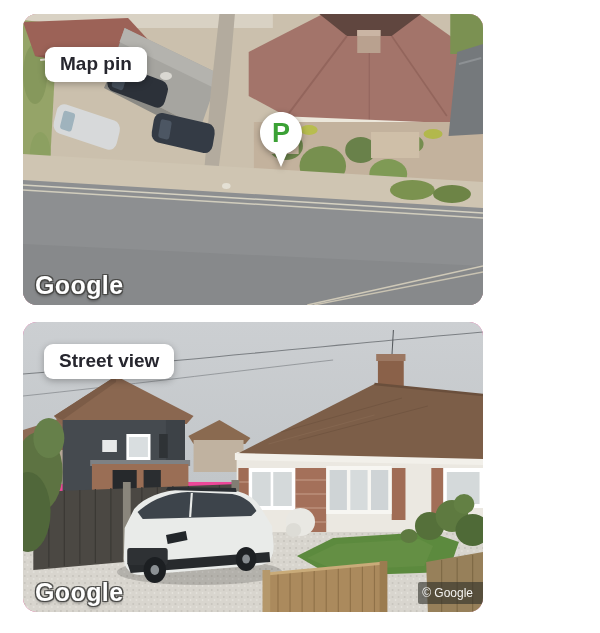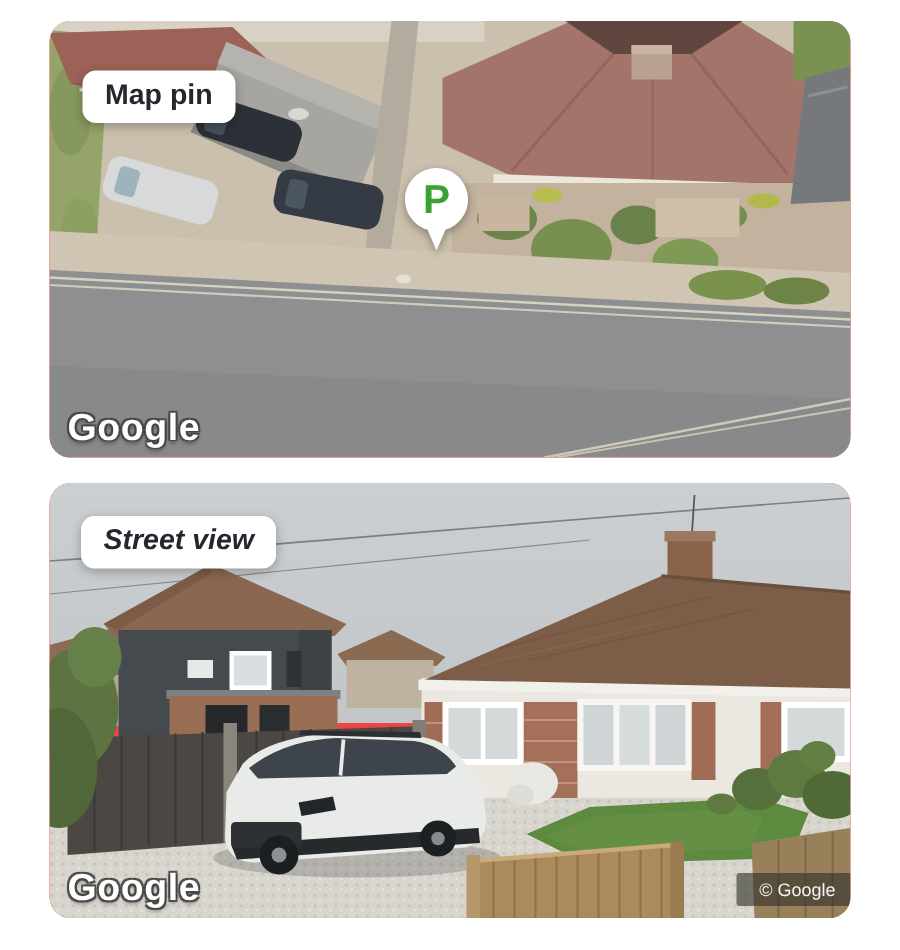--- a/index.html
+++ b/index.html
@@ -1,32 +1,32 @@
 <!DOCTYPE html>
 <html><head>
 <meta charset="utf-8">
 <style>
   html,body{margin:0;padding:0;background:#ffffff;}
   body{width:600px;height:633px;font-family:"Liberation Sans",sans-serif;-webkit-font-smoothing:antialiased;}
   .page{position:relative;width:600px;height:633px;background:#ffffff;overflow:hidden;}
-  figure.panel{position:absolute;left:33px;width:534px;margin:0;border-radius:14px;overflow:hidden;background:#ef4444;}
+  figure.panel{position:absolute;left:23px;width:460px;margin:0;border-radius:14px;overflow:hidden;background:#ec4899;}
   .panel-map{top:14px;height:291px;}
   .panel-street{top:322px;height:290px;}
   .panel svg.scene{display:block;width:100%;height:100%;}
   .pill{position:absolute;background:#ffffff;border-radius:9px;padding:6px 15px 7px;
         font-weight:700;font-size:19px;line-height:22px;color:#26262e;
         box-shadow:0 2px 7px rgba(0,0,0,.28);white-space:nowrap;}
   .pill-map{left:22px;top:33px;}
-  .pill-street{left:21px;top:22px;font-style:italic;}
+  .pill-street{left:21px;top:22px;}
   .gwm{position:absolute;left:12px;bottom:5px;color:#fff;font-size:25px;font-weight:600;letter-spacing:.4px;
        text-shadow:-1.3px -1.3px 0 rgba(70,70,68,.9),1.3px -1.3px 0 rgba(70,70,68,.9),
                    -1.3px 1.3px 0 rgba(70,70,68,.9),1.3px 1.3px 0 rgba(70,70,68,.9),
                    0 2px 3px rgba(0,0,0,.45);}
   .copyright{position:absolute;right:0;bottom:8px;background:rgba(48,48,42,.62);color:#f4f4f2;
-             font-size:12px;line-height:14px;padding:4px 10px 4px 15px;border-radius:2px 0 0 2px;}
+             font-size:12px;line-height:14px;padding:4px 10px 4px 4px;border-radius:2px 0 0 2px;}
   .pin{position:absolute;left:237px;top:97px;width:42px;height:57px;
        filter:drop-shadow(0 2px 3px rgba(0,0,0,.35));}
   .pin svg{display:block;width:42px;height:57px;}
 </style>
 </head>
 <body>
 
 <div class="page">
 
   <figure class="panel panel-map">

